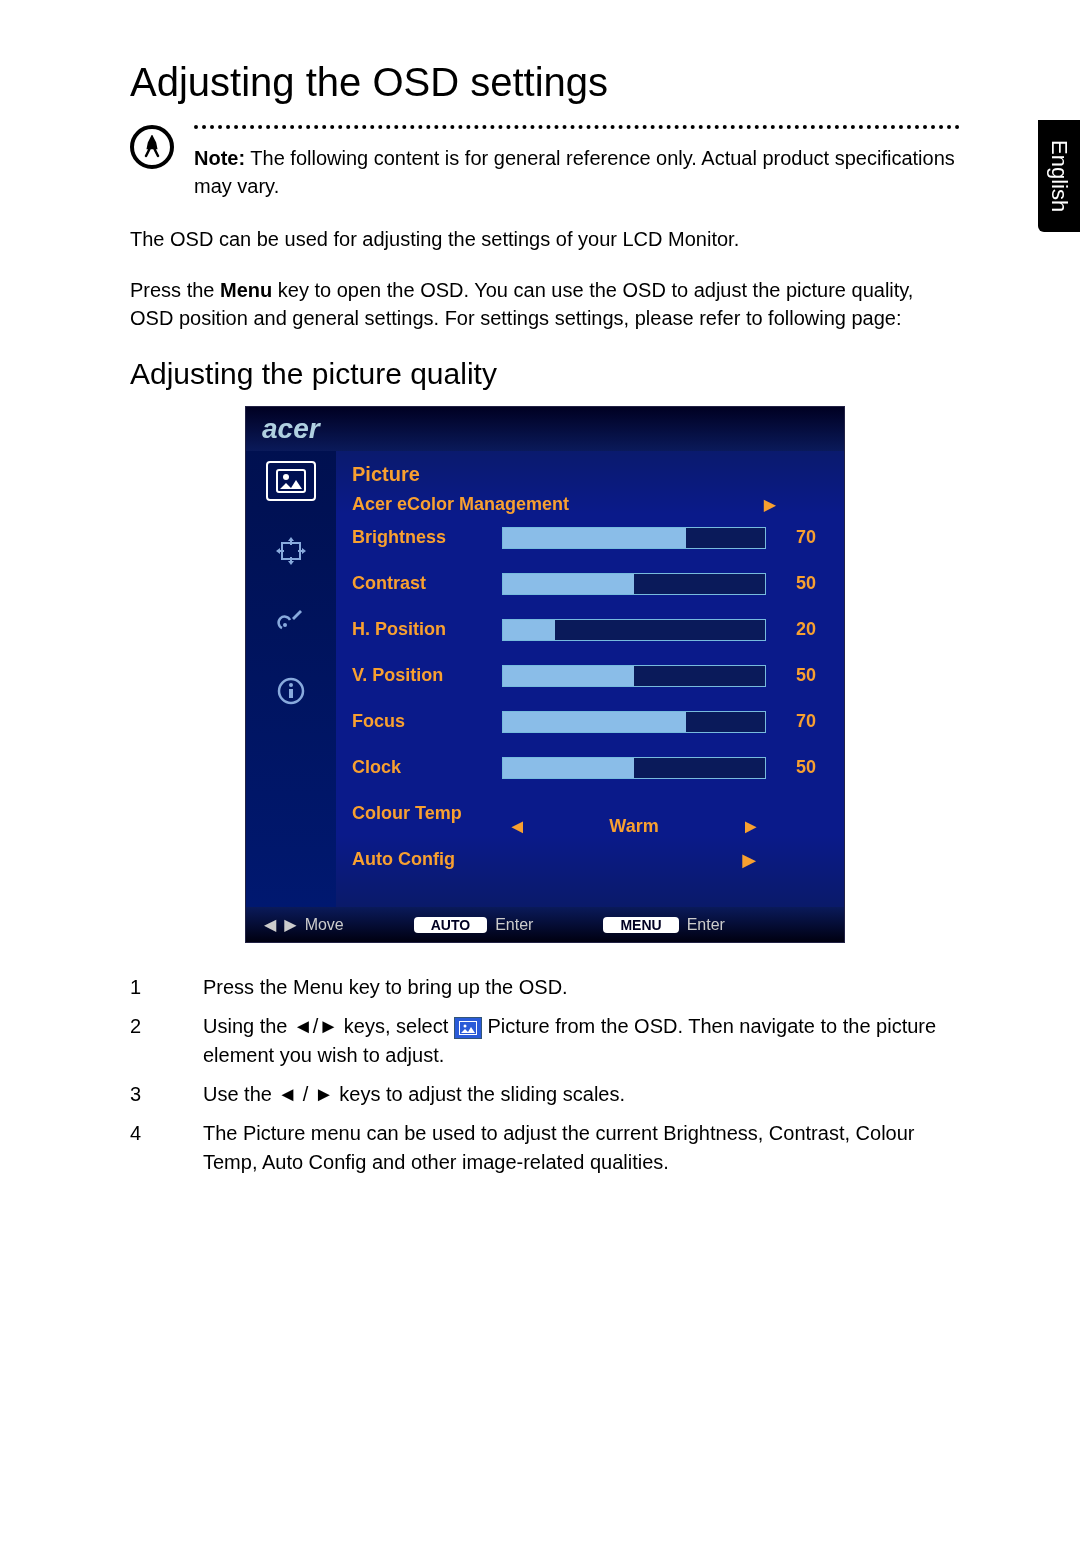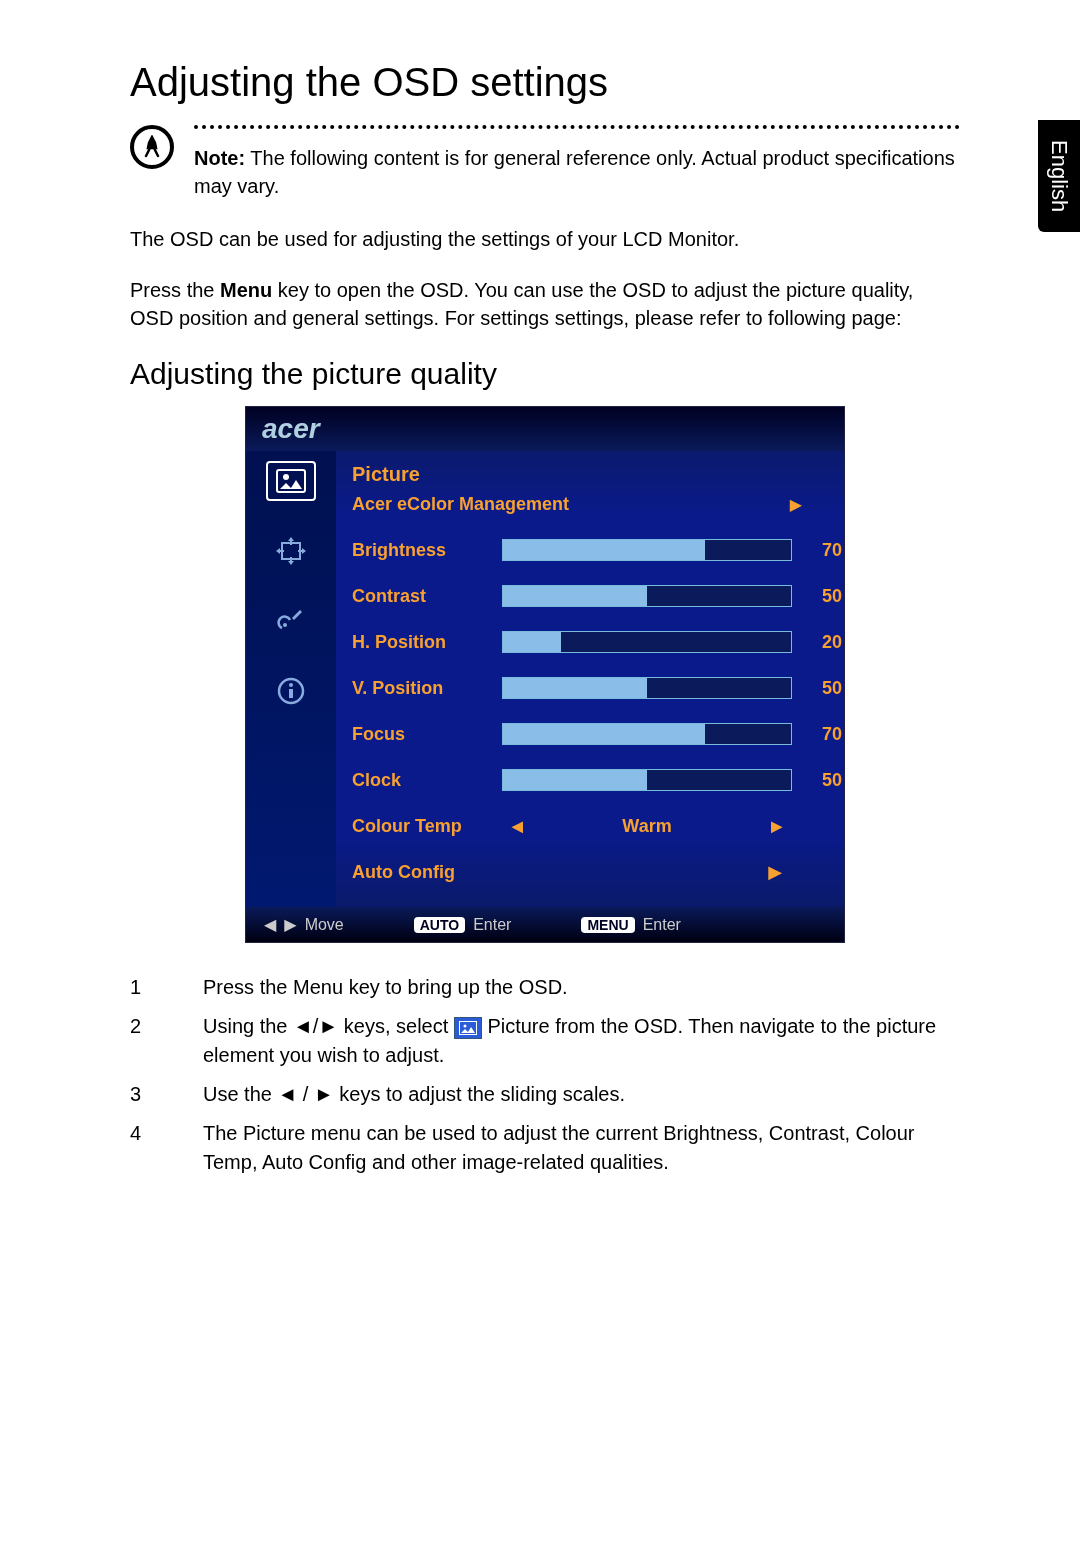--- a/index.html
+++ b/index.html
@@ -104,21 +104,21 @@
     color: #8ad;
     display: flex; align-items: center; justify-content: center;
   }
   .osd-tab.active {
     border: 2px solid #fff;
     border-radius: 4px;
     color: #fff;
   }
   .osd-main {
     flex: 1;
-    padding: 12px 2px 12px 16px;
+    padding: 12px 28px 12px 16px;
   }
   .osd-title {
     color: #f8a030;
     font-weight: 700;
     font-size: 20px;
     margin-bottom: 8px;
   }
   .osd-subtitle-row {
     display: flex;
     align-items: center;
@@ -129,21 +129,20 @@
     font-weight: 700;
     flex: 1;
   }
   .arrow-r {
     color: #f8a030;
     font-size: 16px;
     margin-right: 40px;
   }
   .osd-row {
     display: flex;
-    align-items: center;
     height: 46px;
   }
   .osd-label {
     width: 150px;
     color: #f8a030;
     font-weight: 700;
   }
   .osd-slider {
     flex: 1;
     height: 22px;
@@ -184,21 +183,21 @@
     align-items: center;
     padding: 8px 18px;
     gap: 70px;
     font-size: 16px;
   }
   .osd-footer-item { display: flex; align-items: center; gap: 8px; color: #ccc; }
   .pill {
     background: #fff;
     color: #002;
     font-weight: 700;
-    padding: 0 6px;
+    padding: 0 17px;
     border-radius: 4px;
     font-size: 14px;
   }
 
   
   .num-list {
     list-style: none;
     counter-reset: item;
     font-size: 20px;
     line-height: 1.45;

